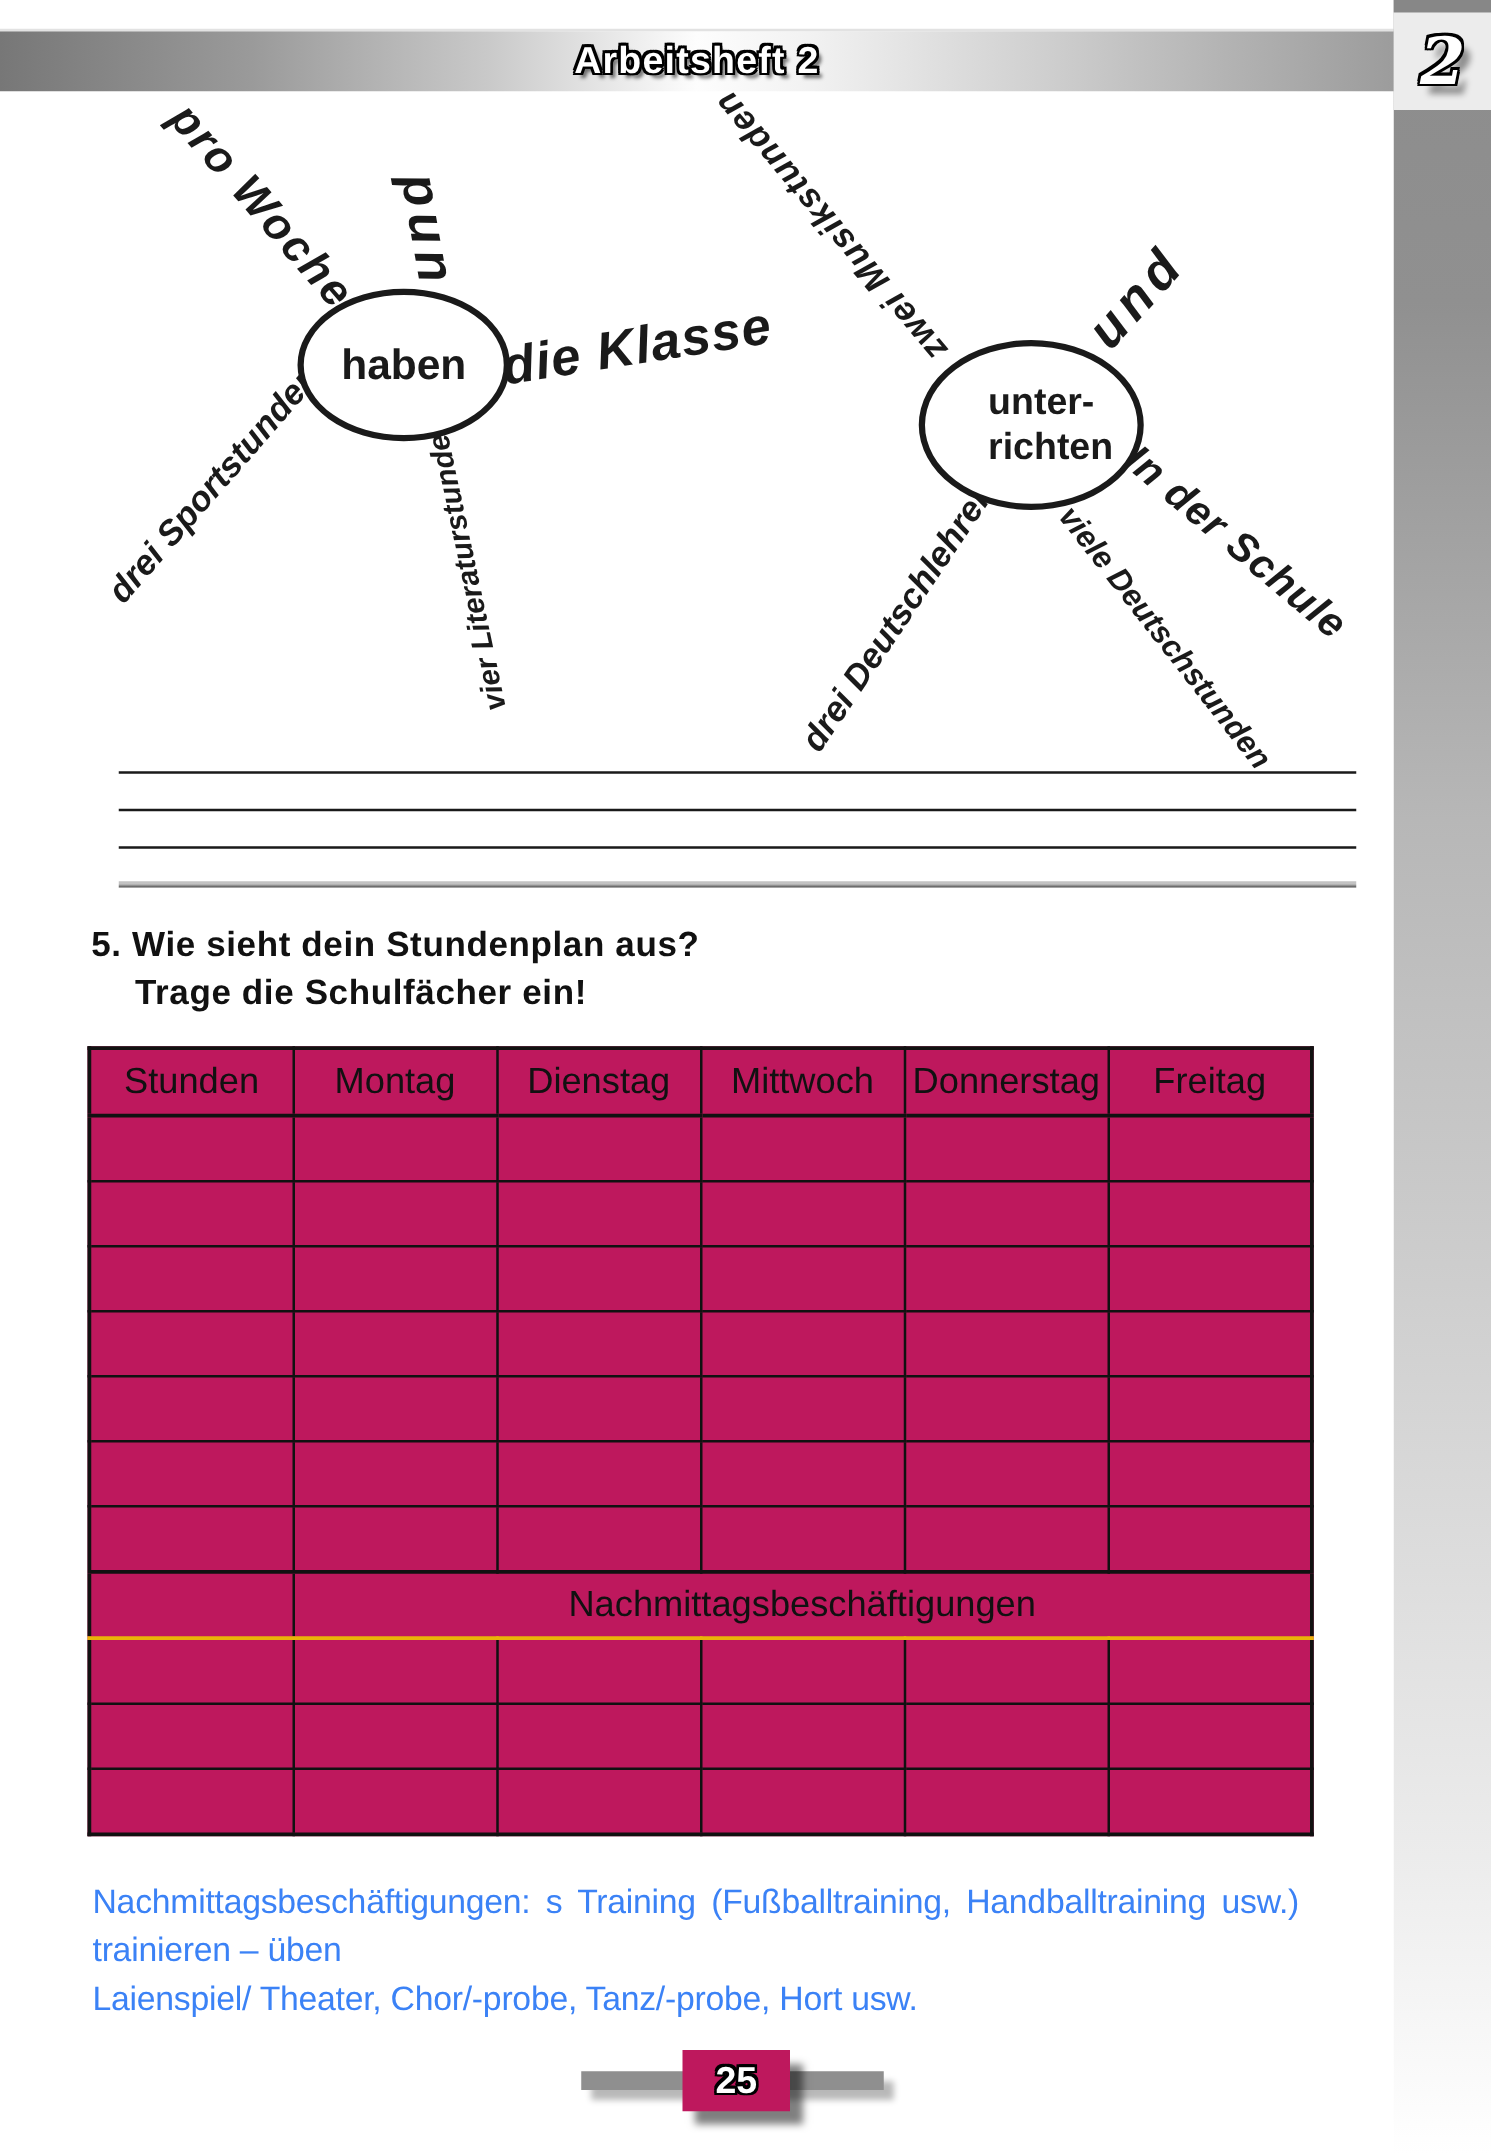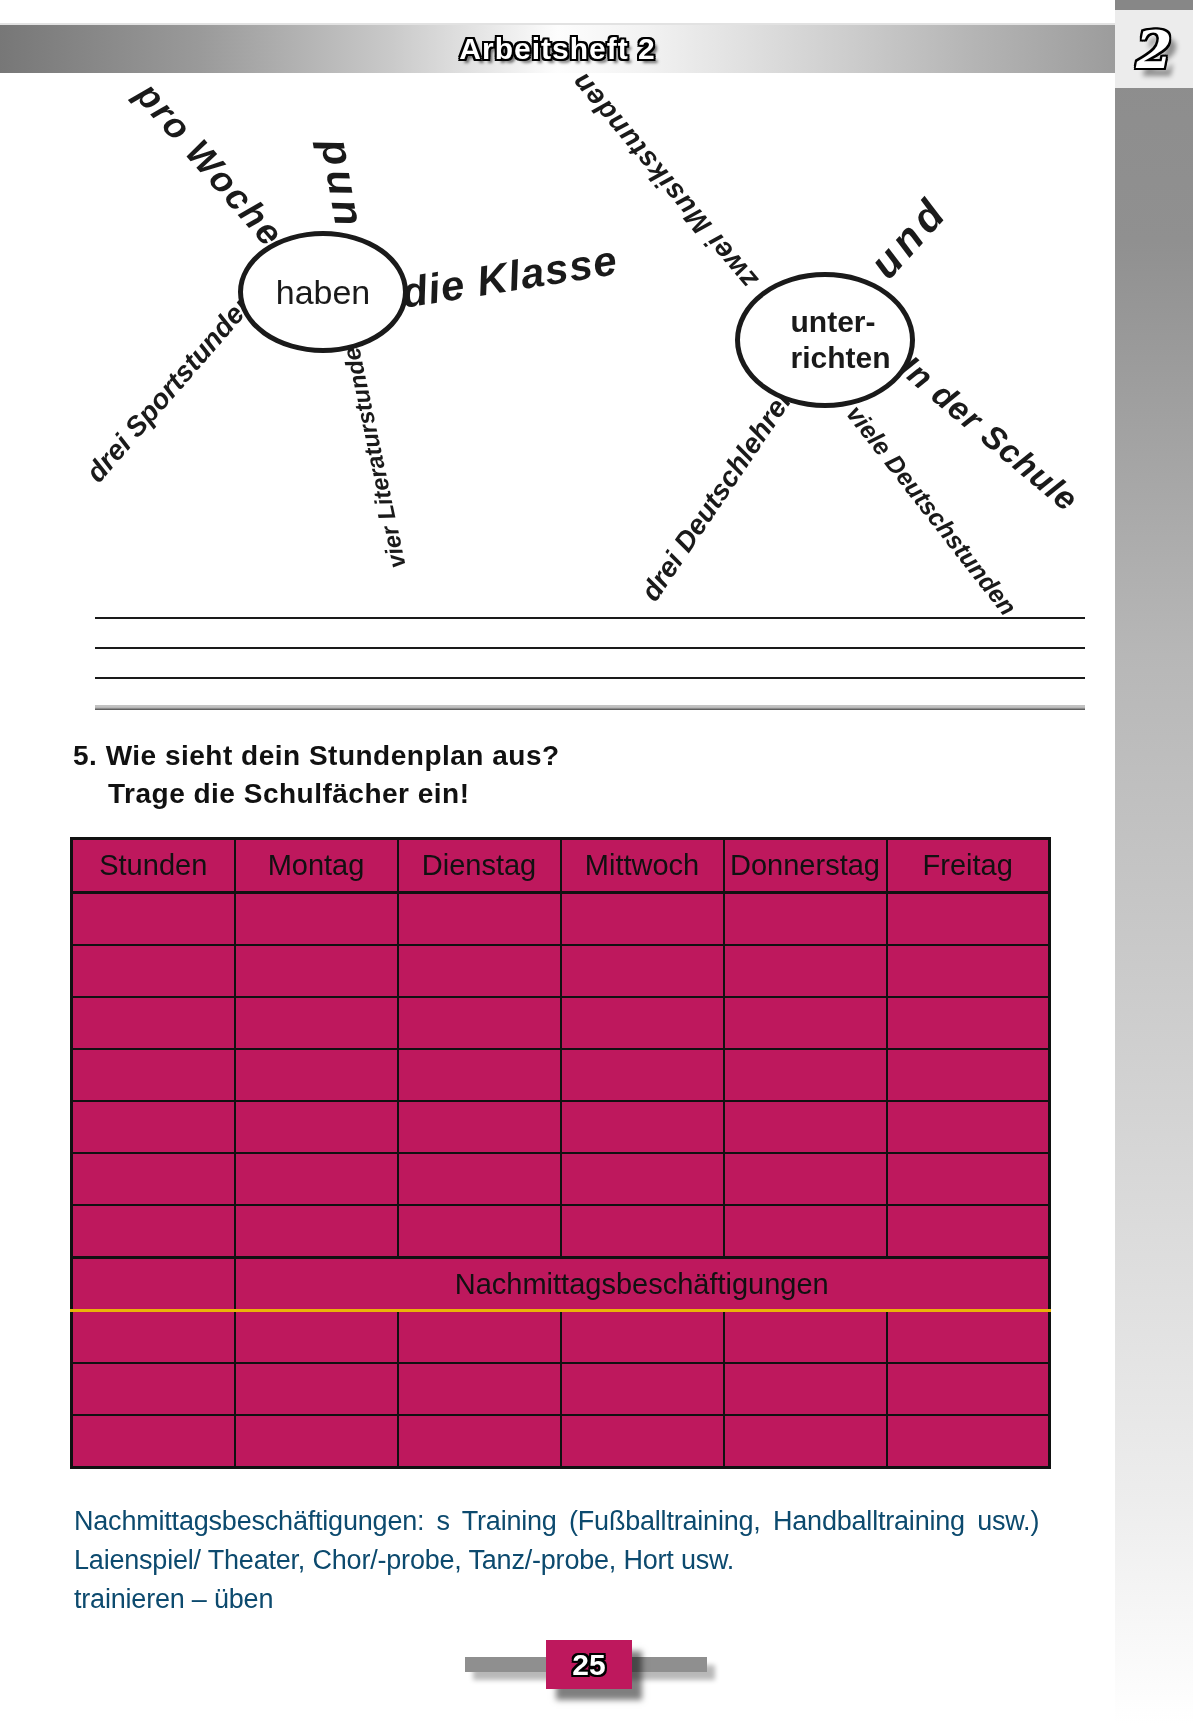--- a/index.html
+++ b/index.html
@@ -29,21 +29,21 @@
     font-size:52px;color:#fff;
     text-shadow:-2px -2px 0 #000,2px -2px 0 #000,-2px 2px 0 #000,2px 2px 0 #000,
                 -2px 0 0 #000,2px 0 0 #000,0 -2px 0 #000,0 2px 0 #000,
                 7px 8px 5px rgba(0,0,0,.4);}
 
   
   .oval{position:absolute;border:5px solid #1a1a1a;border-radius:50%;background:#fff;z-index:5;
         display:flex;align-items:center;justify-content:center;}
   #oval1{left:238px;top:231px;width:160px;height:112px;}
   #oval2{left:735px;top:272px;width:170px;height:126px;}
-  .oval-label{font-weight:normal;font-size:34px;color:#1a1a1a;}
+  .oval-label{font-weight:bold;font-size:34px;color:#1a1a1a;}
   .oval-label-2{font-weight:bold;font-size:30px;line-height:36px;color:#1a1a1a;text-align:left;margin-left:31px;}
 
   .spoke{position:absolute;transform-origin:0 50%;line-height:1;white-space:nowrap;
          font-weight:bold;font-style:italic;color:#1a1a1a;z-index:2;}
   #sp-prowoche   {left:143px;top:70px; font-size:36px;letter-spacing:2px;transform:rotate(49deg);}
   #sp-und1       {left:344px;top:205px;font-size:42px;letter-spacing:5px;transform:rotate(-100deg);}
   #sp-dieklasse  {left:402px;top:273px;font-size:42px;letter-spacing:1px;transform:rotate(-9deg);}
   #sp-vierlit    {left:398px;top:556px;font-size:24px;transform:rotate(-102deg);}
   #sp-dreisport  {left:92px; top:464px;font-size:28px;transform:rotate(-49deg);}
   #sp-zweimusik  {left:752px;top:271px;font-size:28px;letter-spacing:1px;transform:rotate(-130deg);}
@@ -67,21 +67,21 @@
              background:#be185d;border:3px solid #111;}
   .timetable col{width:163px;}
   .timetable th{height:49px;border:2px solid #111;border-bottom:3px solid #111;
                 font-size:29px;font-weight:normal;text-align:center;color:#111;}
   .timetable td{height:48px;border:2px solid #111;}
   .timetable .merged-row td{border-top:3px solid #111;border-bottom:3px solid #eab308;
                 font-size:29px;text-align:center;color:#111;}
 
   
   .notes{position:absolute;left:74px;top:1502px;width:1012px;font-size:27px;
-         line-height:39px;color:#0c4a6e;letter-spacing:-0.2px;}
+         line-height:39px;color:#3b82f6;letter-spacing:-0.2px;}
   .notes .nline{white-space:nowrap;}
   .notes .justified{word-spacing:5px;}
 
   
   .footer-bar{position:absolute;left:465px;top:1657px;width:242px;height:15px;background:#8f8f8f;
               box-shadow:8px 8px 5px rgba(0,0,0,.28);z-index:1;}
   .footer-box{position:absolute;left:546px;top:1640px;width:86px;height:49px;background:#be185d;
               box-shadow:10px 11px 6px rgba(0,0,0,.5);z-index:2;
               display:flex;align-items:center;justify-content:center;}
   .page-number{font-size:30px;font-weight:bold;color:#fff;
@@ -230,20 +230,20 @@
         <td></td>
         <td></td>
         <td></td>
         <td></td>
       </tr>
 </tbody>
   </table>
 
 <div class="notes">
   <div class="nline justified">Nachmittagsbeschäftigungen: s Training (Fußballtraining, Handballtraining usw.)</div>
+  <div class="nline">trainieren – üben</div>
   <div class="nline">Laienspiel/ Theater, Chor/-probe, Tanz/-probe, Hort usw.</div>
-  <div class="nline">trainieren – üben</div>
 </div>
 
 <div class="footer-bar"></div>
 <div class="footer-box">
   <span class="page-number">25</span>
 </div>
 
 </body></html>

